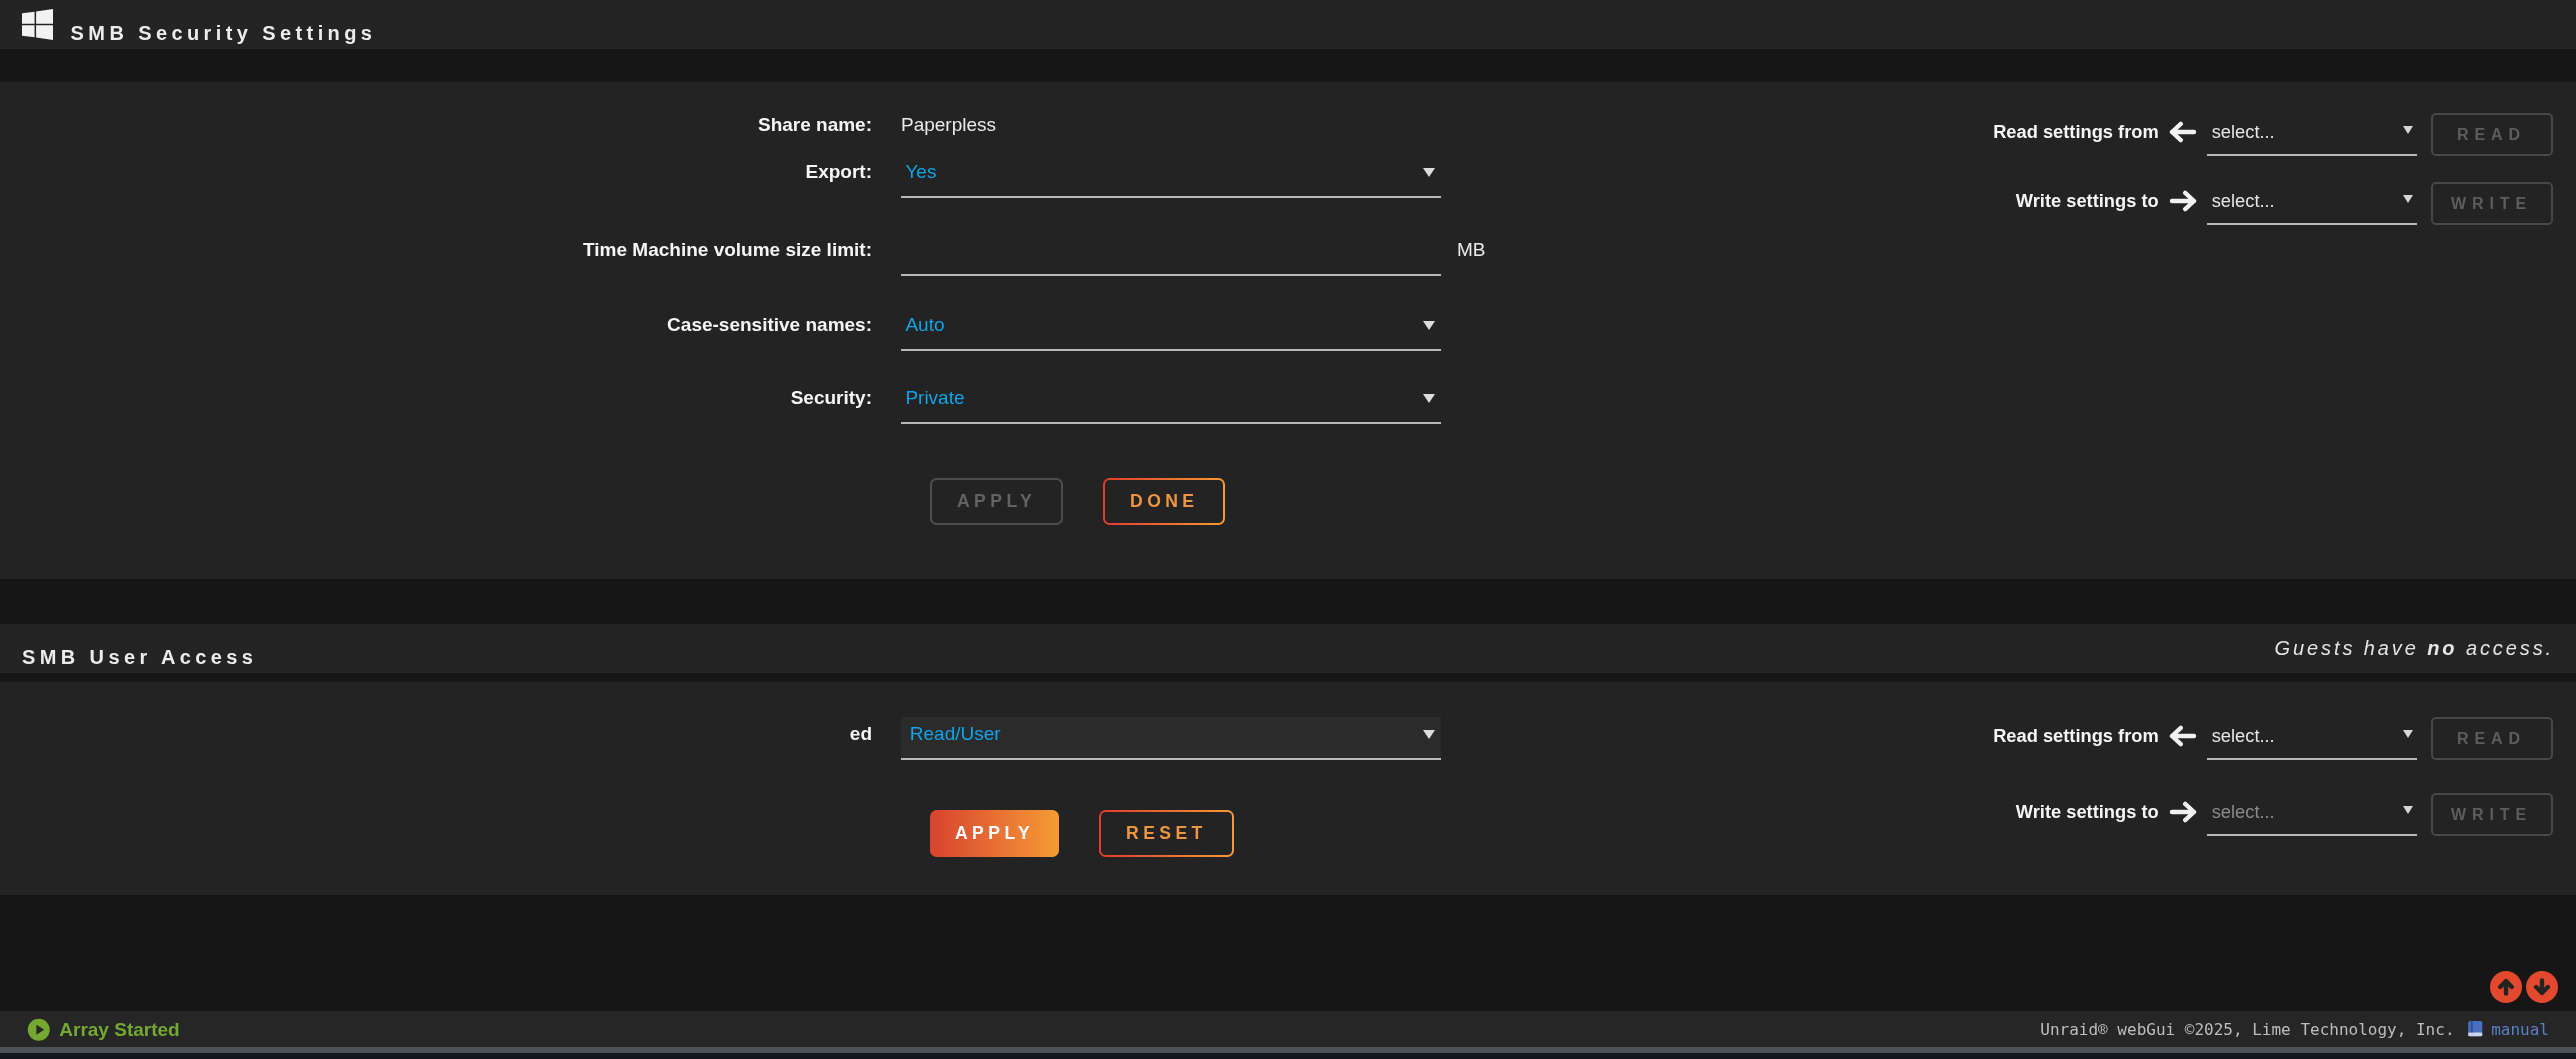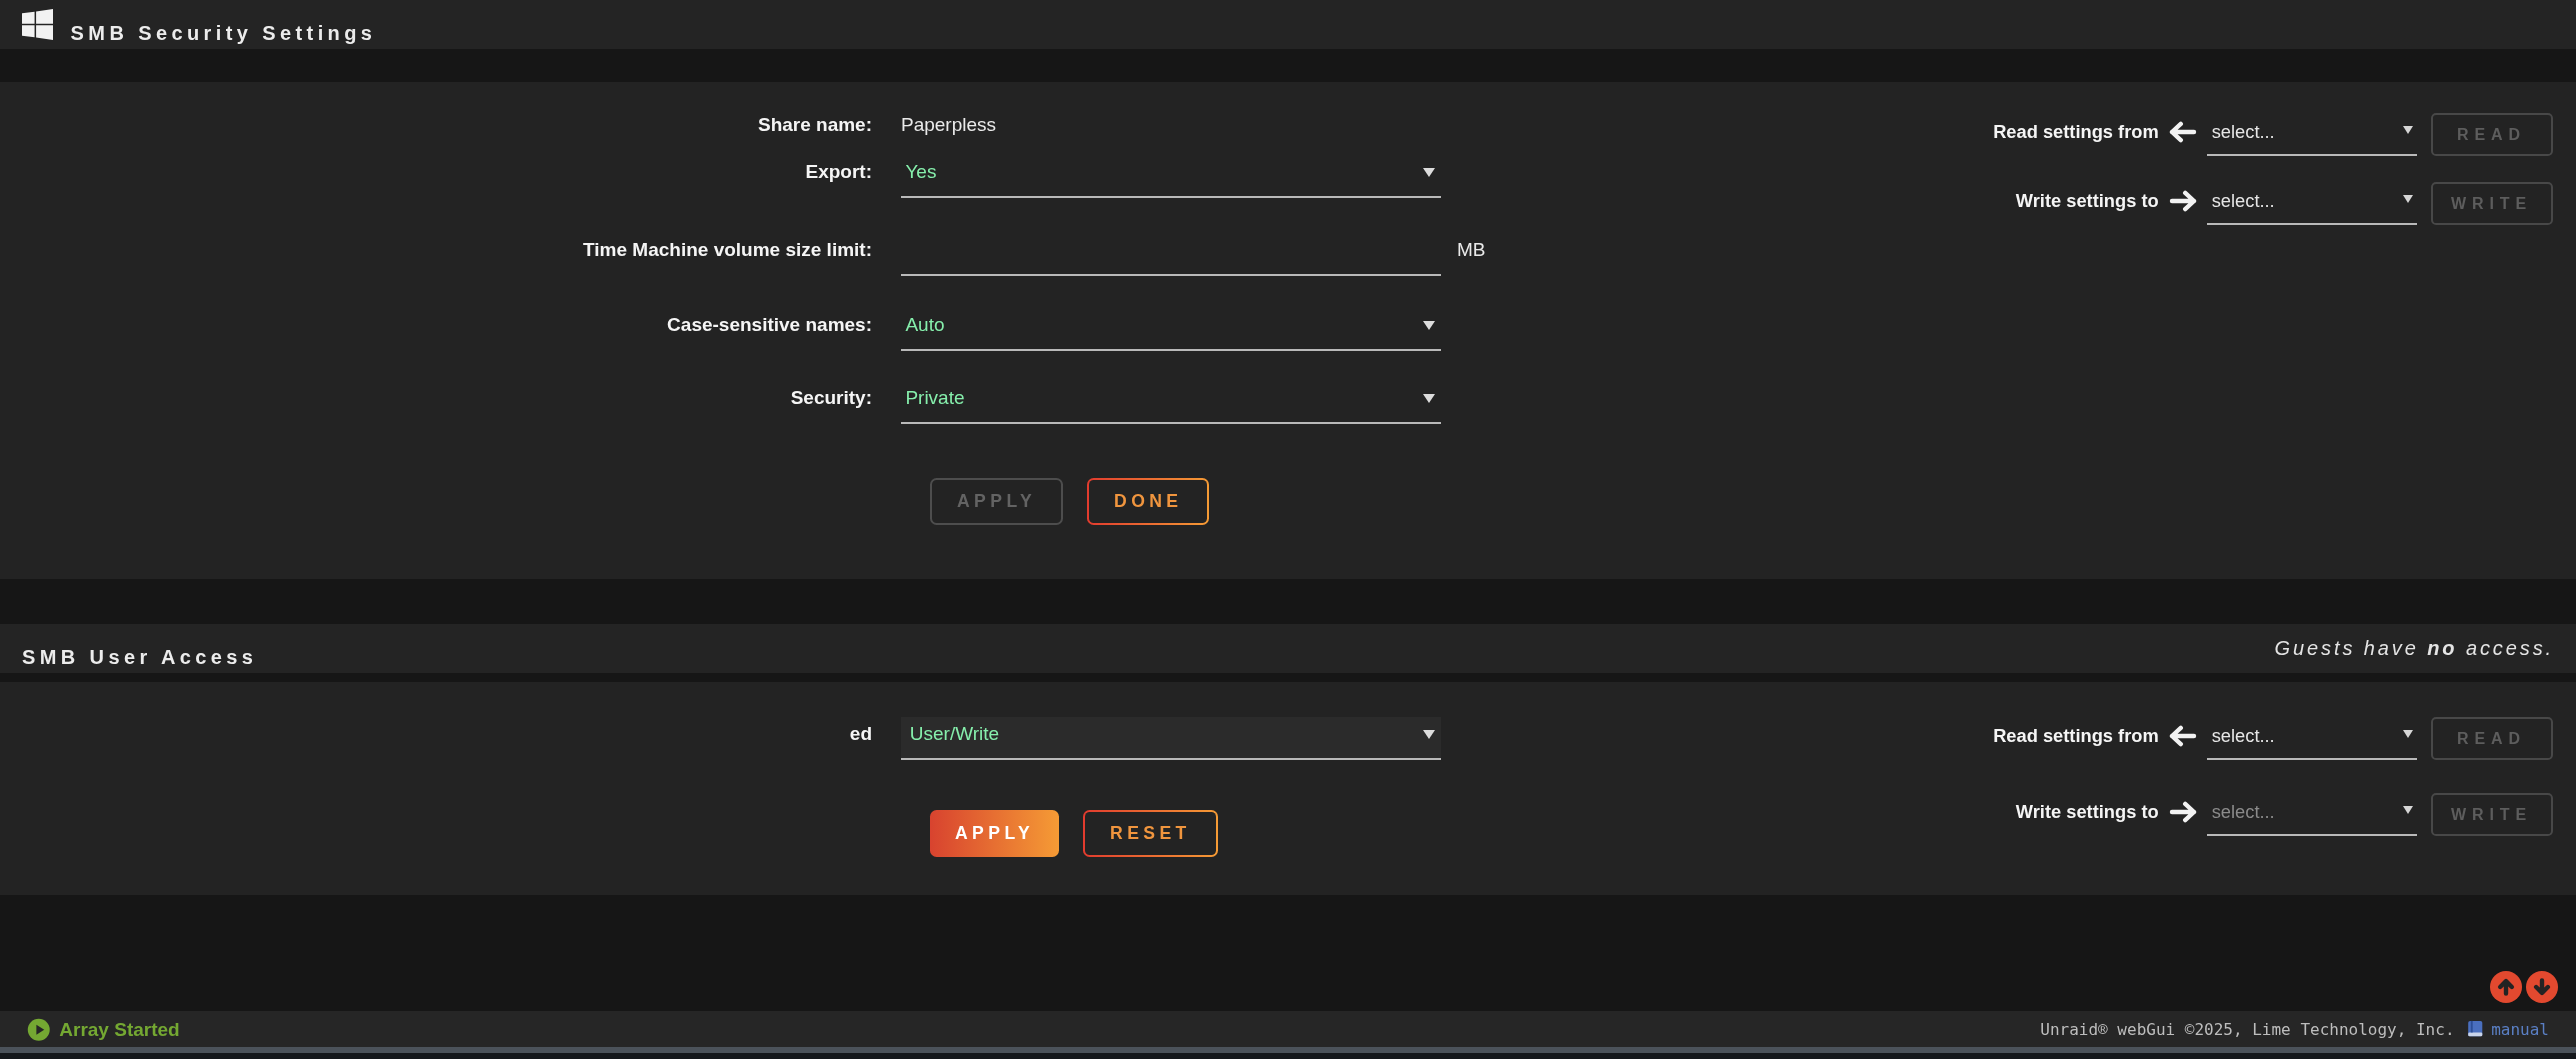--- a/index.html
+++ b/index.html
@@ -38,40 +38,40 @@
   .flabel {
     width:901px; text-align:right; padding-right:29px;
     font-weight:bold; font-size:19px; line-height:34px; color:#f5f5f5;
     flex:none;
   }
   .fvalue { font-size:19px; line-height:34px; color:#eaeaea; }
 
   .ctrl { width:540px; flex:none; position:relative; }
   .sel {
     height:43px; border-bottom:2.9px solid #b9b9b9;
-    font-size:19px; line-height:34px; color:#86efac;
+    font-size:19px; line-height:34px; color:#0ea5e9;
     padding-left:4.4px; cursor:pointer; position:relative;
   }
   .caret {
     position:absolute; right:5.9px; top:13.2px;
     width:0; height:0;
     border-left:6.6px solid transparent; border-right:6.6px solid transparent;
     border-top:9.5px solid #dcdcdc;
   }
   .uinput {
     width:540px; height:43px; background:transparent; border:none; outline:none;
     border-bottom:2.9px solid #b9b9b9; font-size:19px; color:#f0f0f0;
     font-family:"Liberation Sans", sans-serif;
   }
   .suffix { font-size:19px; line-height:34px; margin-left:16px; color:#eaeaea; }
 
   .sel.highlight { background:#2b2b2b; padding-left:8.8px; }
 
   
-  .btn-row { position:absolute; left:930px; display:flex; gap:24px; }
+  .btn-row { position:absolute; left:930px; display:flex; gap:40px; }
   .btn {
     font-family:"Liberation Sans", sans-serif;
     font-weight:bold; font-size:17.6px; letter-spacing:4.4px;
     height:47px; padding:0 25px; border-radius:6.6px;
     background:transparent; cursor:pointer;
   }
   .btn-disabled { border:2.2px solid #4d4d4d; color:#636363; }
   .btn-grad-outline {
     border:2.9px solid transparent;
     background:linear-gradient(#232323,#232323) padding-box,
@@ -223,21 +223,21 @@
     <span>Guests have </span><b>no</b><span> access.</span>
   </div>
 </header>
 
 <section class="panel panel2">
 
   <div class="frow" style="top:35px">
     <div class="flabel">ed</div>
     <div class="ctrl">
       <div class="sel highlight">
-        <span>User/Write</span>
+        <span>Read/User</span>
         <span class="caret"></span>
       </div>
     </div>
   </div>
 
   <div class="btn-row" style="top:128px">
     <button class="btn btn-grad-fill">APPLY</button>
     <button class="btn btn-grad-outline">RESET</button>
   </div>
 

